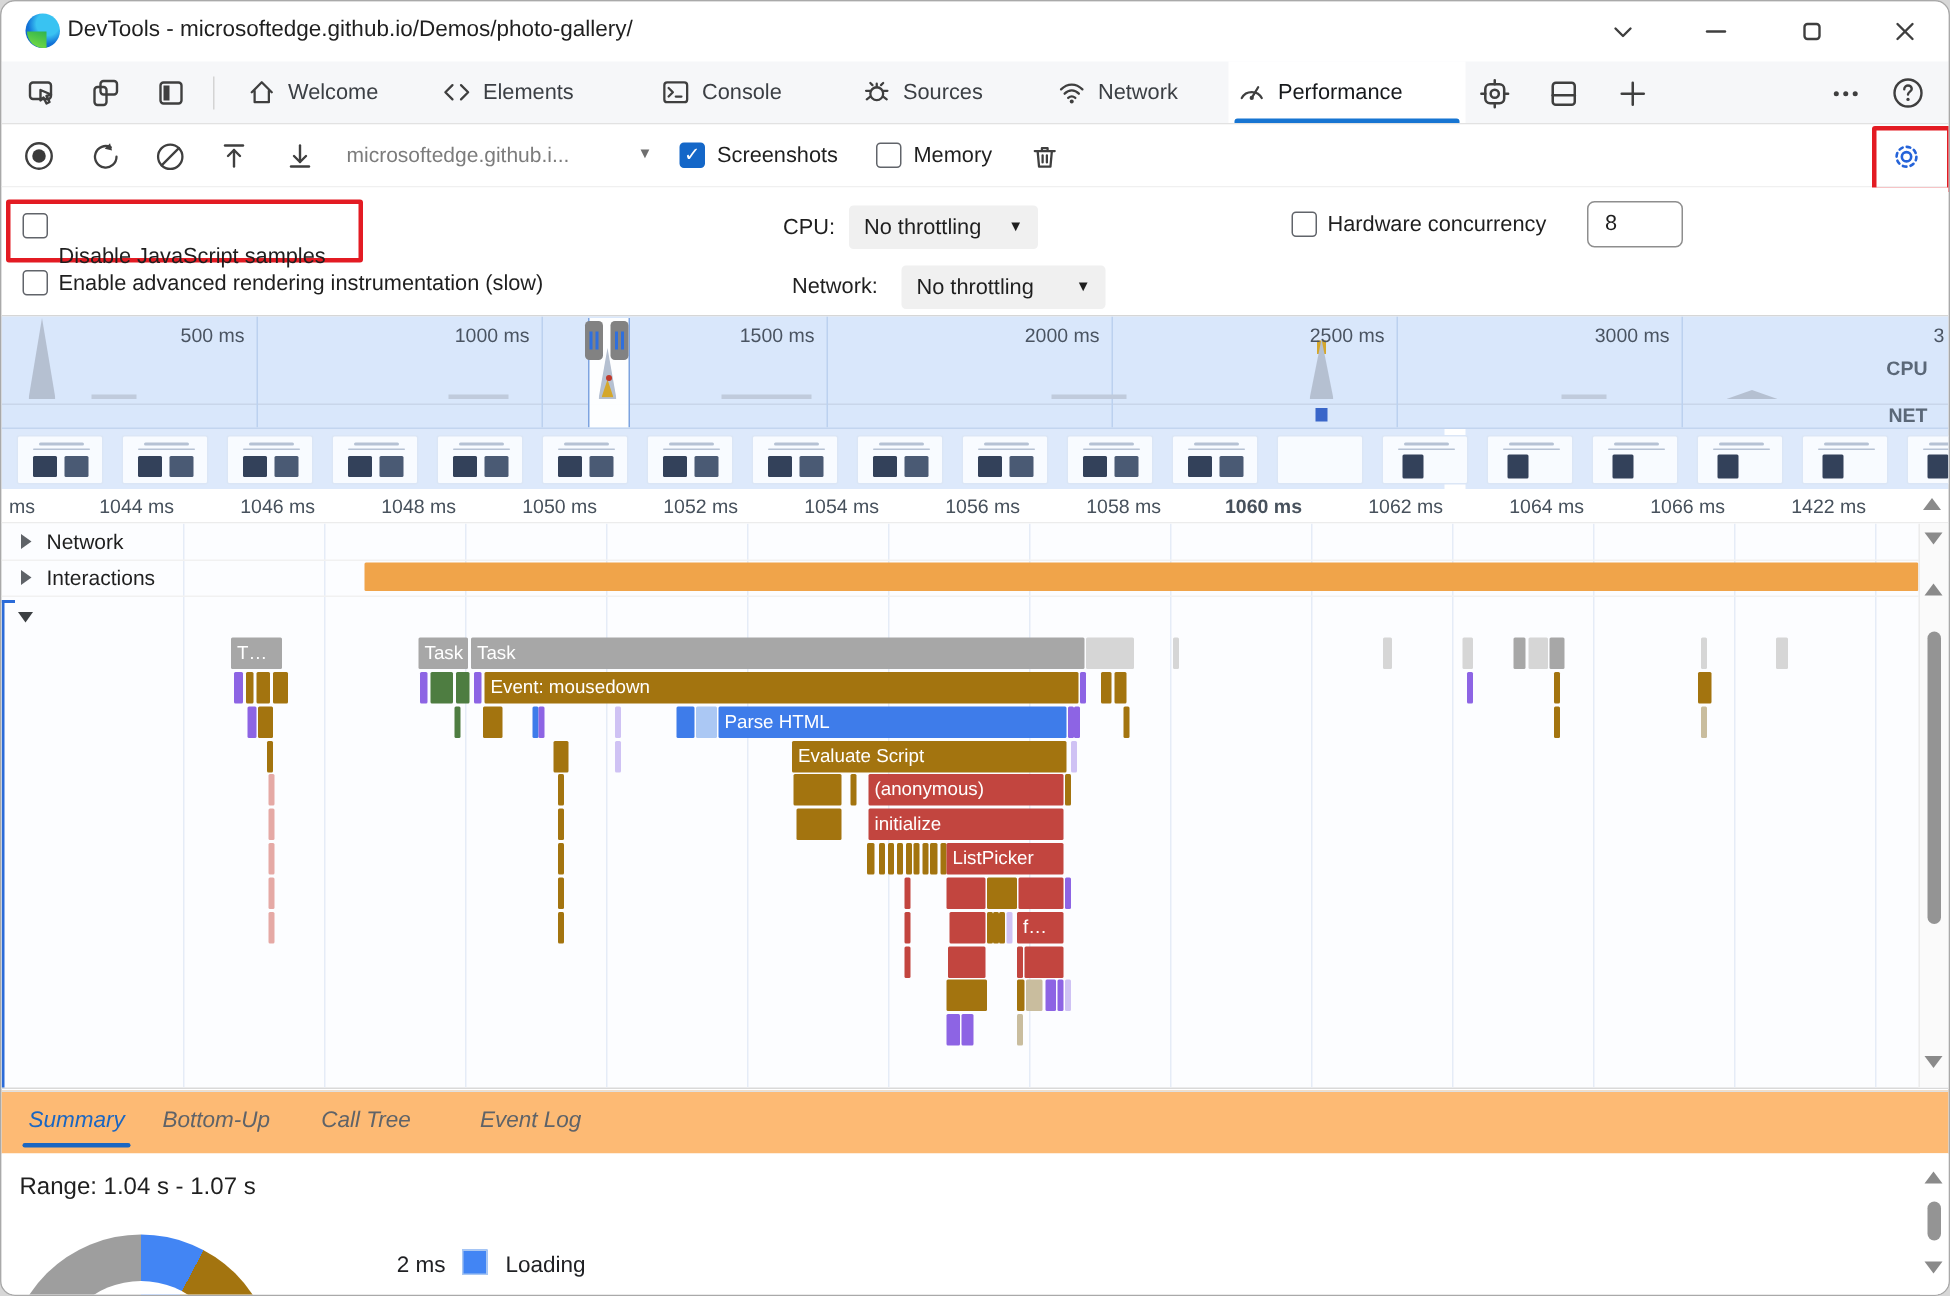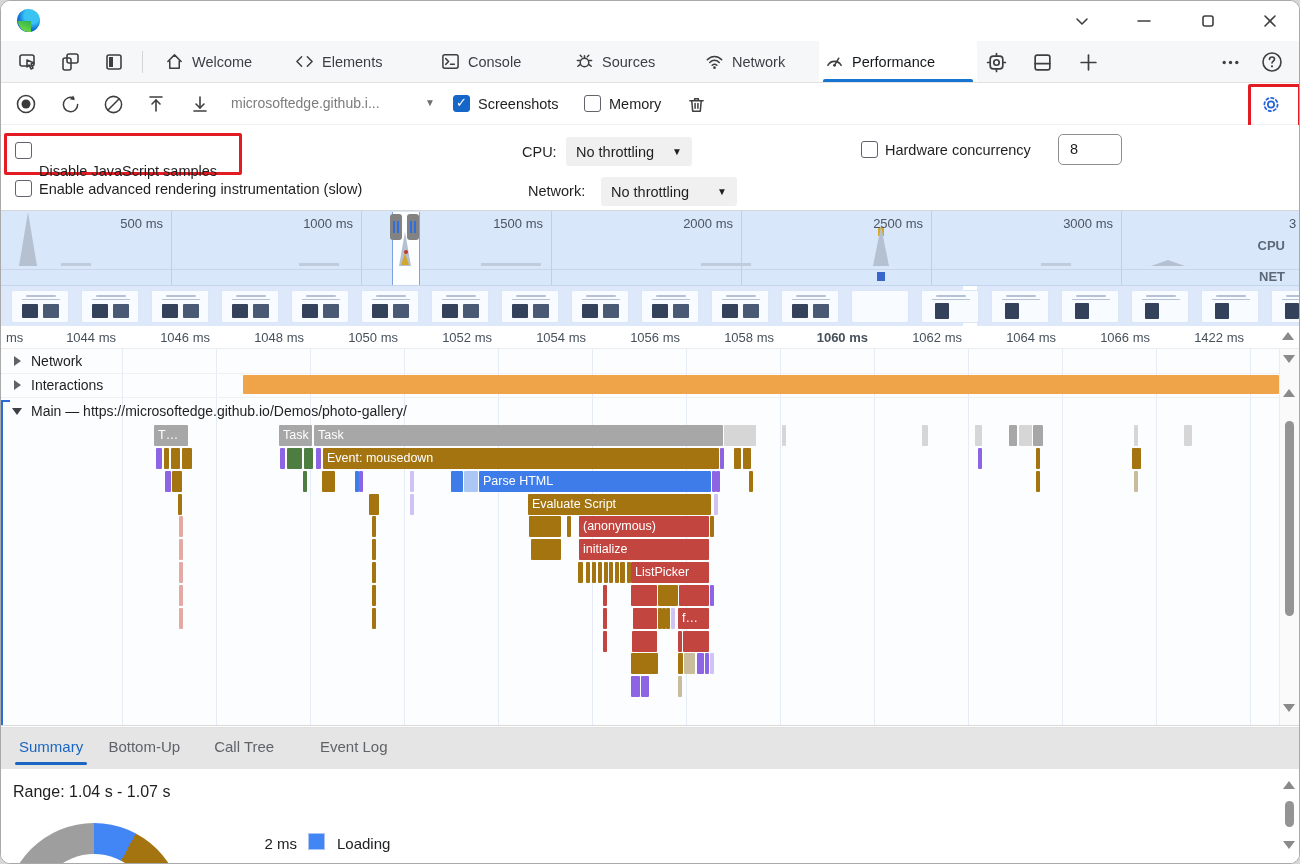--- a/index.html
+++ b/index.html
@@ -47,39 +47,40 @@
   .gridline{position:absolute;top:0;bottom:0;width:1px;background:#e5ecf7;}
   .trackrow{position:absolute;left:0;width:100%;height:24px;display:flex;align-items:center;font-size:14px;color:#1f1f1f;z-index:3;}
   .tri-right{width:0;height:0;border-top:5px solid transparent;border-bottom:5px solid transparent;border-left:7px solid #5f6368;margin:0 10px 0 13px;}
   .tri-down-d{width:0;height:0;border-left:5px solid transparent;border-right:5px solid transparent;border-top:7px solid #3c4043;margin:0 9px 0 11px;}
   .bar{position:absolute;height:21px;border-radius:1px;font-size:12.5px;color:#fff;line-height:21px;white-space:nowrap;overflow:hidden;padding-left:4px;box-sizing:border-box;z-index:2;}
   .scrollcol{position:absolute;right:0;width:19px;background:#fafafa;border-left:1px solid #ececec;z-index:5;}
   .tri-up-s{width:0;height:0;border-left:6px solid transparent;border-right:6px solid transparent;border-bottom:8px solid #8a8a8a;position:absolute;left:3px;}
   .tri-dn-s{width:0;height:0;border-left:6px solid transparent;border-right:6px solid transparent;border-top:8px solid #8a8a8a;position:absolute;left:3px;}
   .thumb{position:absolute;left:5px;width:9px;background:#949494;border-radius:5px;}
   
-  .btabs{position:absolute;left:0;top:726px;width:100%;height:42px;background:#e5e5e5;border-top:1px solid #e0e0e0;box-sizing:border-box;}
+  .btabs{position:absolute;left:0;top:726px;width:100%;height:42px;background:#fdba74;border-top:1px solid #e0e0e0;box-sizing:border-box;font-style:italic;}
   .btab{position:absolute;top:10px;font-size:15px;color:#5f6368;}
   .btab.active{color:#1a66c2;}
   .btab.active:after{content:"";position:absolute;left:-4px;right:-4px;bottom:-10px;height:3px;background:#1a66c2;border-radius:2px;}
   
   .summary{position:absolute;left:0;top:768px;width:100%;height:96px;background:#fff;}
   .donut{position:absolute;left:4px;top:54px;width:178px;height:178px;border-radius:50%;}
   .donut:after{content:"";position:absolute;left:31px;top:31px;width:116px;height:116px;background:#fff;border-radius:50%;}
   .sel-clear{position:absolute;background:rgba(255,255,255,.95);border-left:1px solid #7da3e0;border-right:1px solid #7da3e0;box-sizing:border-box;}
   .handle{position:absolute;width:12px;height:26px;background:#828282;border-radius:3px;z-index:6;}
   .handle i{position:absolute;top:7px;width:2px;height:12px;background:#2f6fdd;}
 </style>
 </head>
 <body>
 
 <div id="app">
 
   <div class="titlebar">
     <div class="edge-logo"></div>
+    <div class="title-text">DevTools - microsoftedge.github.io/Demos/photo-gallery/</div>
     <div class="winbtn" style="left:1066px;">
       <svg width="16" height="16" viewBox="0 0 16 16">
           <polyline class="icon" points="3,6 8,11 13,6"></polyline>
         </svg>
     </div>
     <div class="winbtn" style="left:1128px;">
       <svg width="16" height="16" viewBox="0 0 16 16">
           <line class="icon" x1="2" y1="8" x2="14" y2="8"></line>
         </svg>
     </div>
@@ -463,21 +464,20 @@
       <span class="tri-right"></span>
       <span>Network</span>
     </div>
     <div class="trackrow" style="top:24px;border-bottom:1px solid #f1f1f1;">
       <span class="tri-right"></span>
       <span>Interactions</span>
     </div>
     <div class="abs" style="left:242px;top:26px;width:1036px;height:19px;background:#f0a44a;border-radius:1px;z-index:2;"></div>
     <div class="trackrow" style="top:50px;">
       <span class="tri-down-d"></span>
-      <span>Main — https://microsoftedge.github.io/Demos/photo-gallery/</span>
     </div>
     <div class="abs" style="left:0;top:51px;width:2px;height:326px;background:#2b6bd8;z-index:4;"></div>
     <div class="abs" style="left:0;top:51px;width:9px;height:2px;background:#2b6bd8;z-index:4;"></div>
     <div id="flamebars">
         <div class="bar" style="left: 153px; top: 76px; width: 34px; height: 21px; background: rgb(167, 167, 167);">T…</div>
         <div class="bar" style="left: 278px; top: 76px; width: 33px; height: 21px; background: rgb(167, 167, 167);">Task</div>
         <div class="bar" style="left: 313px; top: 76px; width: 409px; height: 21px; background: rgb(167, 167, 167);">Task</div>
         <div class="bar" style="left: 723px; top: 76px; width: 32px; height: 21px; background: rgb(214, 214, 214);"></div>
         <div class="bar" style="left: 781px; top: 76px; width: 3px; height: 21px; background: rgb(214, 214, 214);"></div>
         <div class="bar" style="left: 921px; top: 76px; width: 6px; height: 21px; background: rgb(214, 214, 214);"></div>

